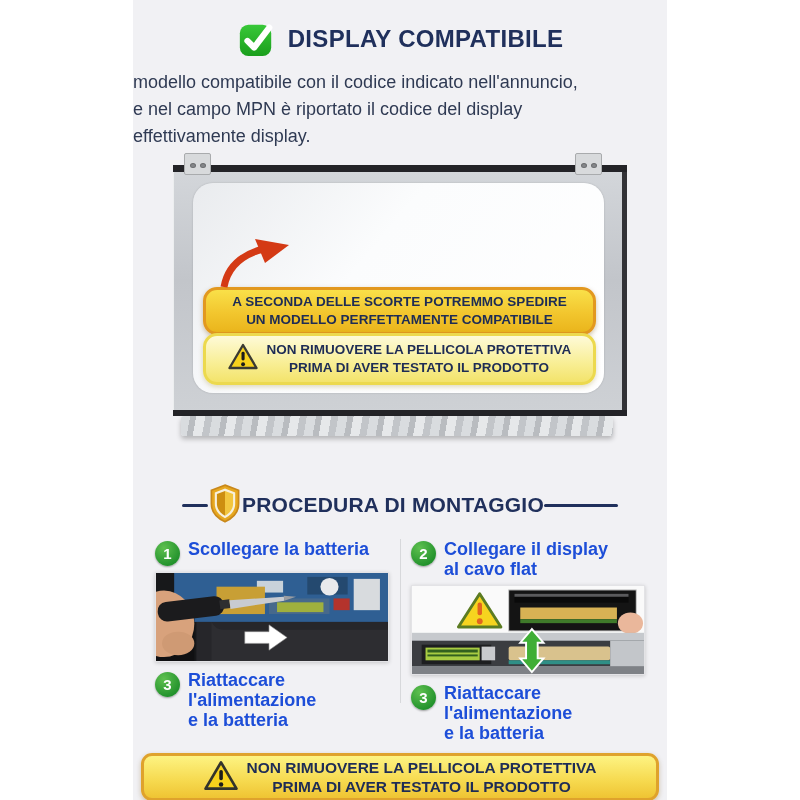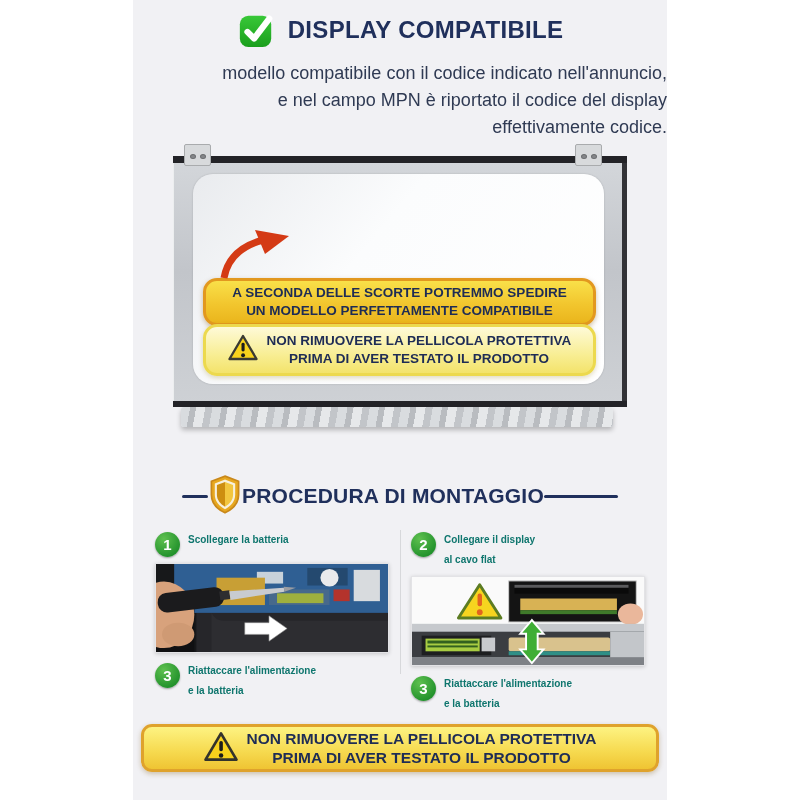--- a/index.html
+++ b/index.html
@@ -1,21 +1,21 @@
 <!DOCTYPE html>
 <html><head>
 <meta charset="utf-8">
 <style>
   * { box-sizing: border-box; margin: 0; padding: 0; }
   html, body { width: 800px; height: 800px; background: #ffffff; overflow: hidden;
                font-family: "Liberation Sans", sans-serif; }
   .column { width: 534px; height: 800px; margin-left: 133px; background: #f1f1f4; }
 
   
-  .header { padding-top: 11px; text-align: right; }
+  .header { padding-top: 20px; text-align: left; }
   .title-row { display: flex; align-items: center; justify-content: center; gap: 13px; }
   .check-icon svg { display: block; }
   .page-title { font-size: 24px; font-weight: bold; color: #20305c; letter-spacing: .3px; }
   .intro { margin-top: 11px; font-size: 18px; line-height: 27px; color: #2f3a53; }
 
   
   .panel-fig { position: relative; width: 454px; height: 286px; margin: 3px auto 0; }
   .bracket { position: absolute; top: 0; width: 27px; height: 22px; background: #d8dadc;
              border: 1px solid #a9abad; border-radius: 2px; text-align: center; z-index: 2; }
   .bracket-left { left: 11px; } .bracket-right { right: 25px; }
@@ -53,21 +53,21 @@
 
   .steps-grid { position: relative; margin: 10px 22px 0; display: grid;
                 grid-template-columns: 1fr 1fr; column-gap: 22px; }
   .steps-grid::after { content: ""; position: absolute; left: 50%; top: 2px; bottom: 46px;
                        width: 1px; background: #d7d8db; }
   .step-row { display: flex; align-items: flex-start; gap: 8px; margin: 2px 0 6px; }
   .step-num { flex: 0 0 auto; width: 25px; height: 25px; border-radius: 50%; color: #fff;
               background: radial-gradient(circle at 35% 28%, #5ec04f, #1f8f2a 78%);
               font-size: 15px; font-weight: bold; display: flex; align-items: center;
               justify-content: center; box-shadow: 0 1px 2px rgba(0,0,0,.35); margin-top: 2px; }
-  .step-text { font-size: 10px; font-weight: bold; color: #0f766e; line-height: 20px; }
+  .step-text { font-size: 18px; font-weight: bold; color: #1d4ed8; line-height: 20px; }
   .photo { height: 90px; margin: 4px 0 8px; background: #fff; border: 1px solid #e3e3e6;
            box-shadow: 0 1px 4px rgba(0,0,0,.18); }
   .photo svg { display: block; width: 100%; height: 100%; }
 
   
   .footer-banner { width: 518px; height: 48px; margin: 4px auto 0; border-radius: 11px;
                    background: linear-gradient(180deg,#fdf382 0%,#f6d94e 60%,#efc433 100%);
                    border: 3px solid #dfa22c; box-shadow: 0 2px 5px rgba(120,80,0,.3);
                    display: flex; align-items: center; justify-content: center; gap: 9px;
                    color: #1e2c55; font-weight: bold; font-size: 15.5px; line-height: 19px;
@@ -90,21 +90,21 @@
           </defs>
           <rect x="3" y="5" width="33" height="33" rx="9" fill="url(#gchk)"></rect>
           <path d="M11 22 L18 29 L34 8" fill="none" stroke="#ffffff" stroke-width="6.5" stroke-linecap="round" stroke-linejoin="round"></path>
         </svg>
       </span>
       <span class="page-title">DISPLAY COMPATIBILE</span>
     </div>
     <div class="intro">
       <div>modello compatibile con il codice indicato nell'annuncio,</div>
       <div>e nel campo MPN è riportato il codice del display</div>
-      <div>effettivamente codice.</div>
+      <div>effettivamente display.</div>
     </div>
   </div>
 
   <div class="panel-fig">
     <div class="bracket bracket-left">
       <span class="hole"></span><span class="hole"></span>
     </div>
     <div class="bracket bracket-right">
       <span class="hole"></span><span class="hole"></span>
     </div>

